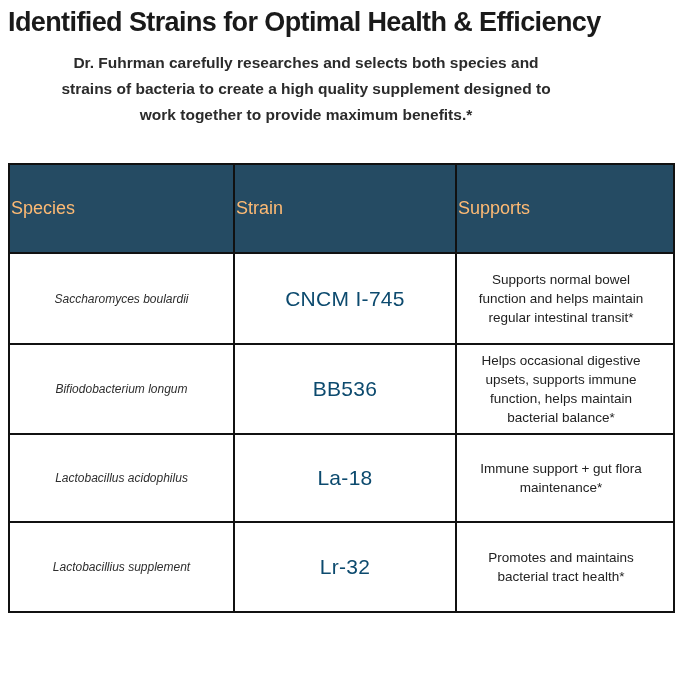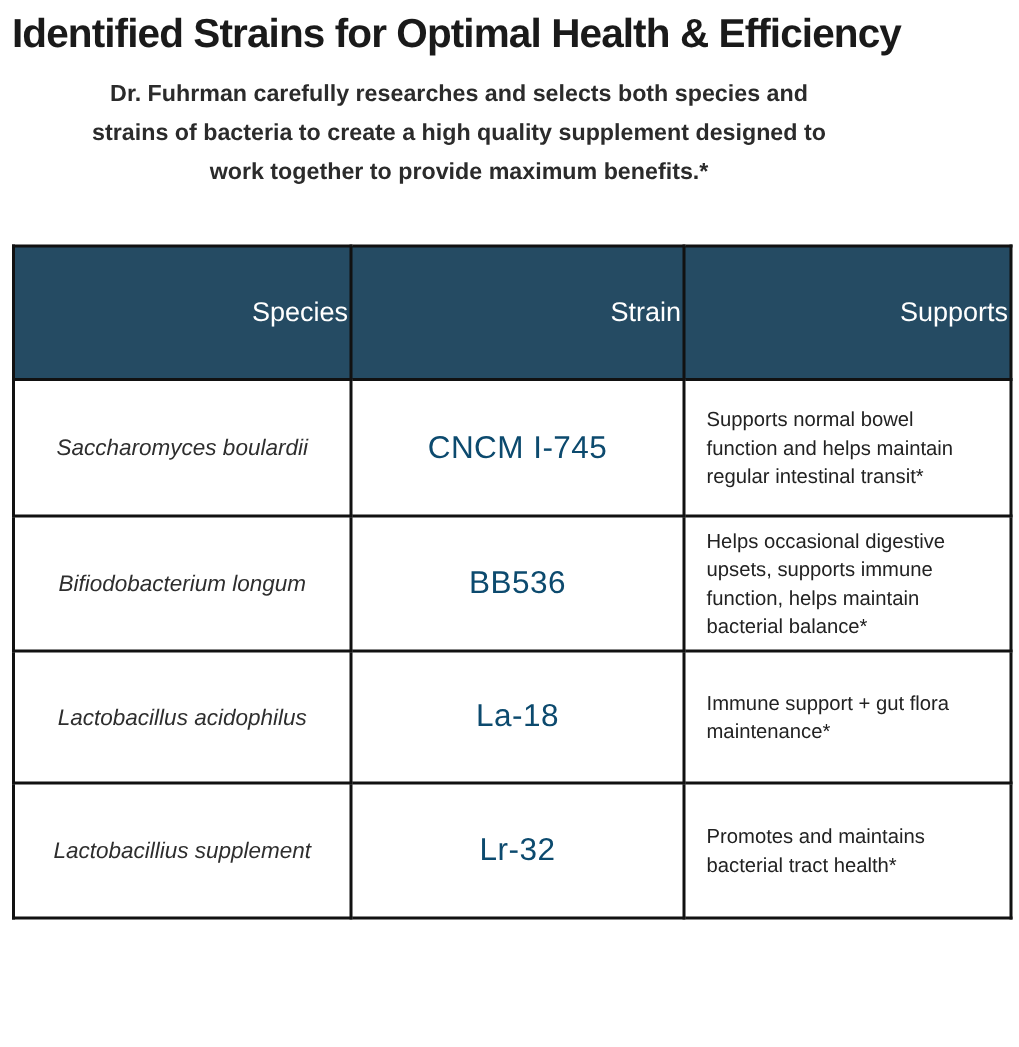--- a/index.html
+++ b/index.html
@@ -45,49 +45,49 @@
     table-layout: fixed;
   }
   table.strains col.c1 { width: 225px; }
   table.strains col.c2 { width: 222px; }
   table.strains col.c3 { width: 218px; }
   table.strains th, table.strains td {
     border: 2px solid #111111;
   }
   table.strains th {
     background: #254b63;
-    color: #ffffff;
+    color: #fdba74;
     font-size: 18px;
     font-weight: 400;
-    text-align: right;
+    text-align: left;
     height: 85px;
   }
   tr.row-1 td { height: 87px; }
   tr.row-2 td { height: 86px; }
   tr.row-3 td { height: 84px; border-radius: 21px; }
   tr.row-4 td { height: 86px; }
   tr.row-5 td { height: 81px; }
   td.species {
     font-style: italic;
-    font-size: 15px;
+    font-size: 12px;
     color: #2e2e2e;
     text-align: center;
     padding: 0 6px;
   }
   td.strain {
     font-size: 21px;
     color: #0c4a6e;
     text-align: center;
     letter-spacing: 0.3px;
   }
   td.supports {
     font-size: 13.5px;
     line-height: 19px;
     color: #222222;
-    text-align: left;
+    text-align: center;
     vertical-align: middle;
     padding: 0 22px 0 14px;
   }
 </style>
 </head>
 <body>
 
 <div class="page">
 
   <h1 class="title">Identified Strains for Optimal Health &amp; Efficiency</h1>

